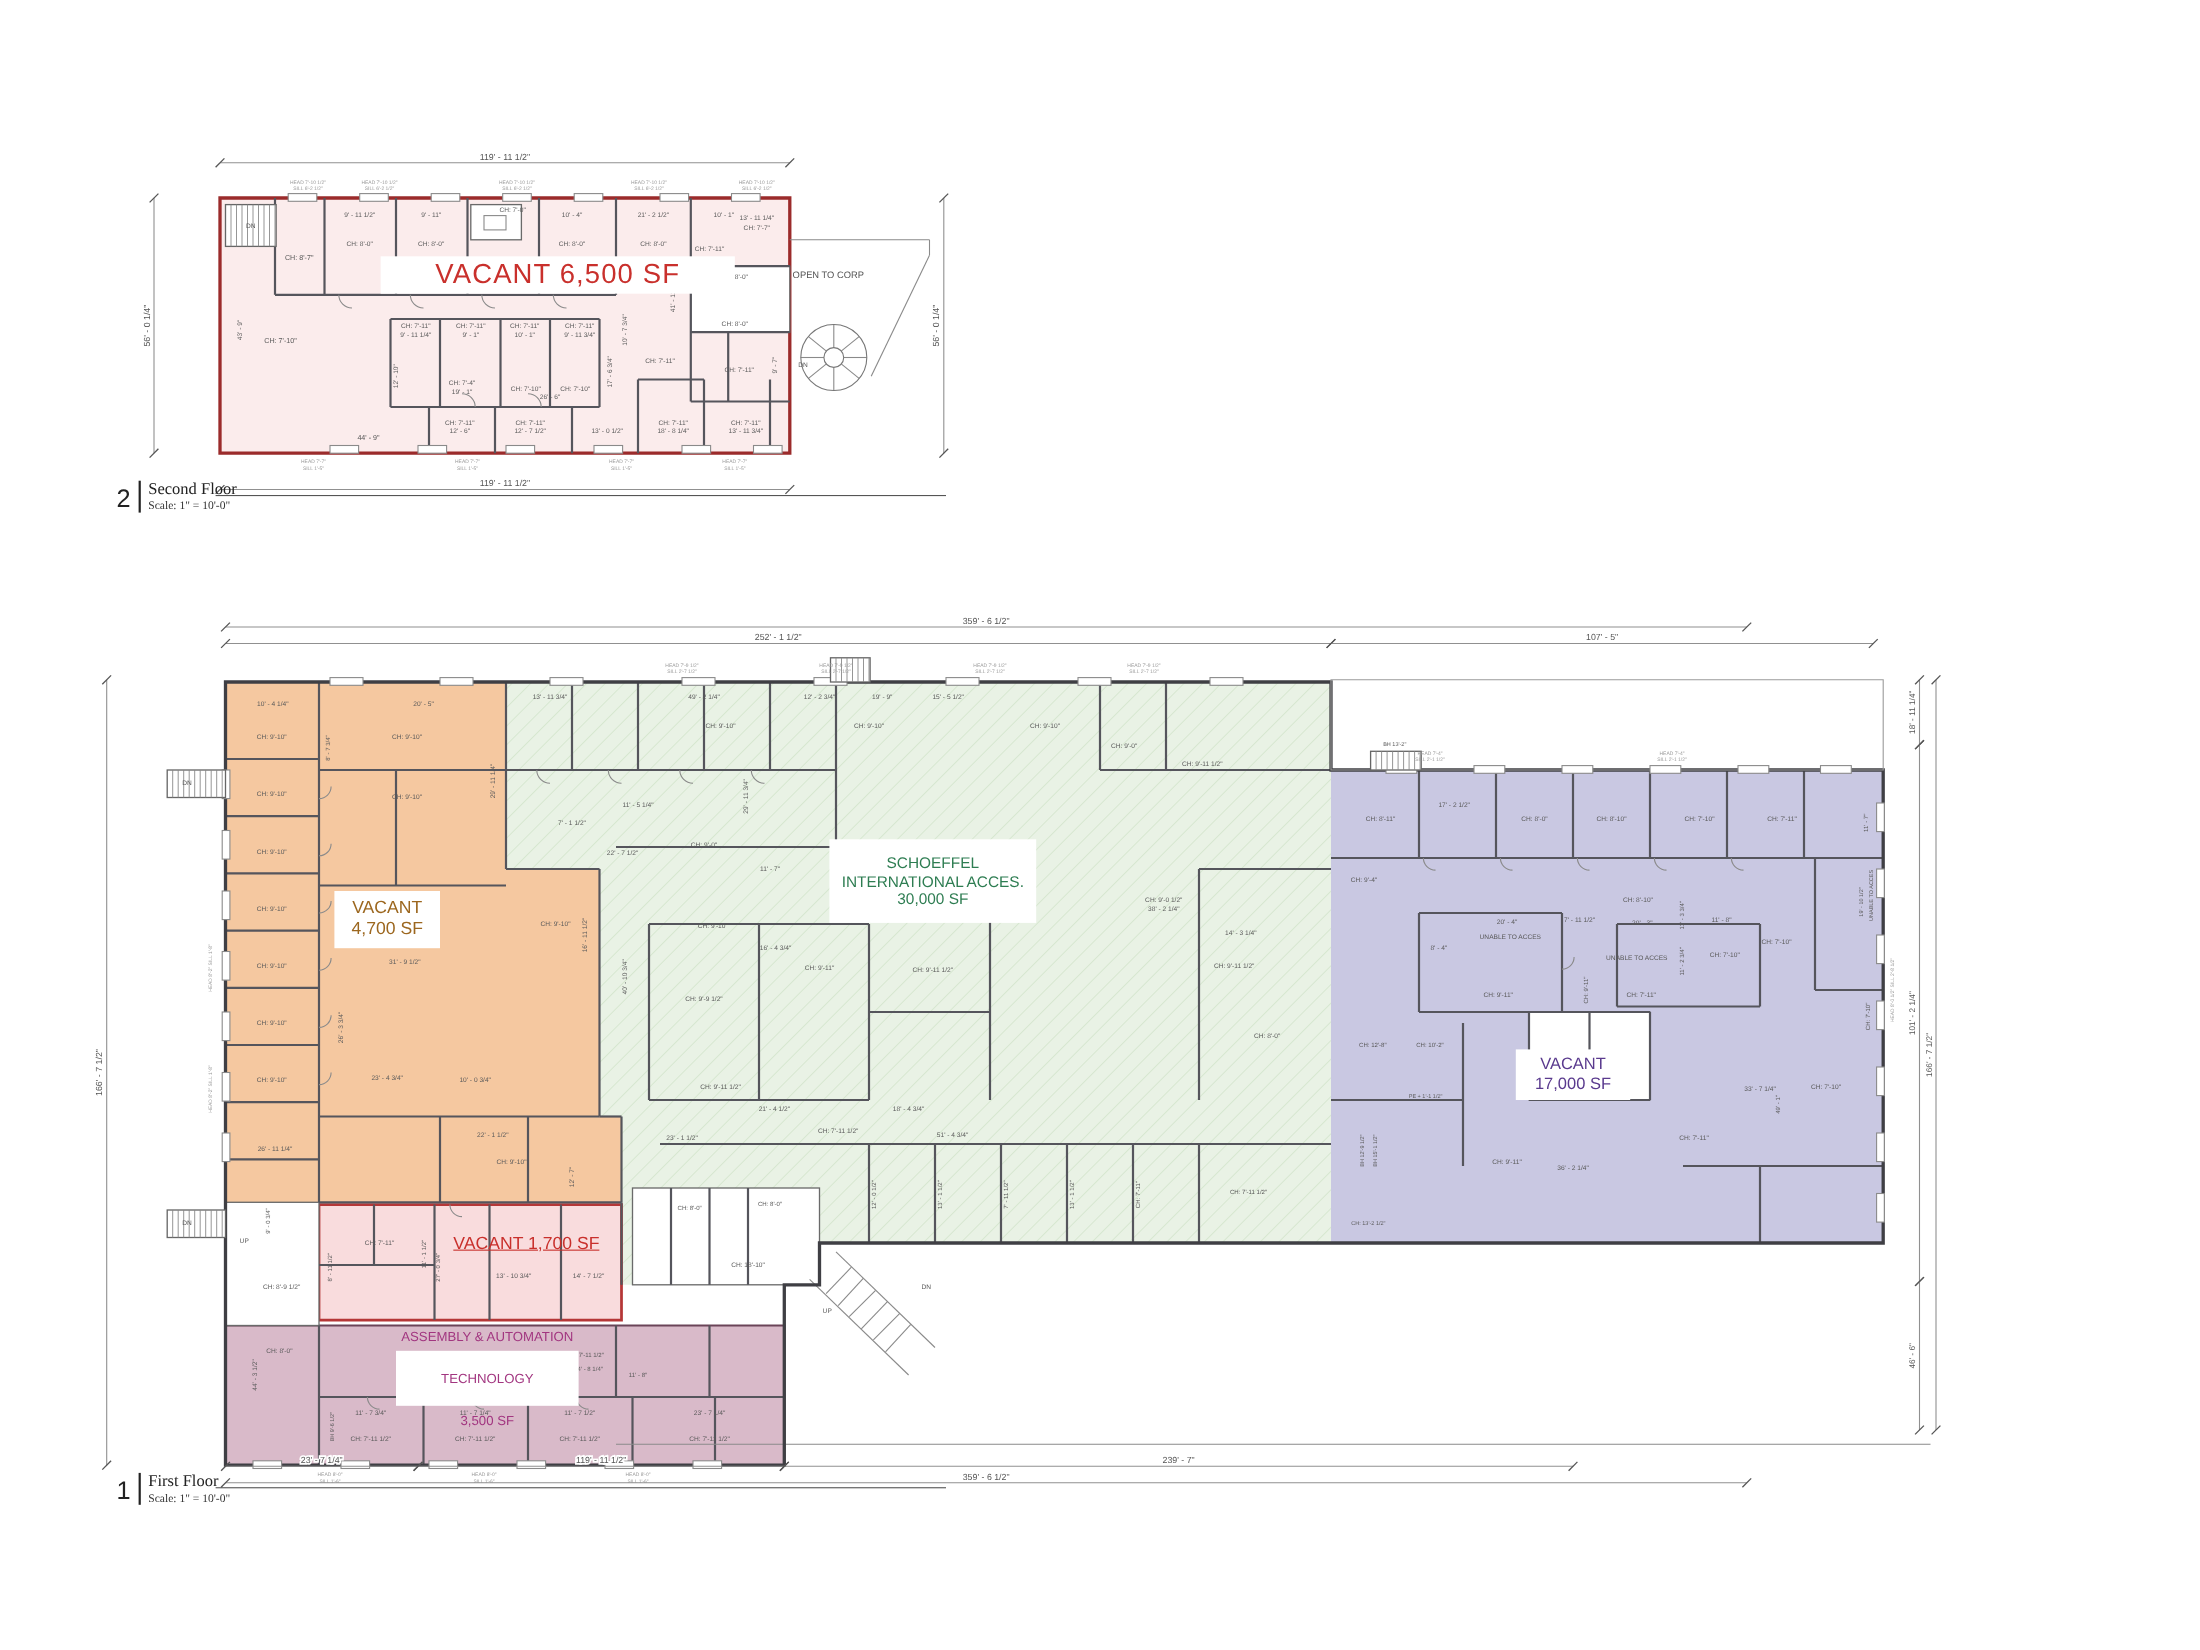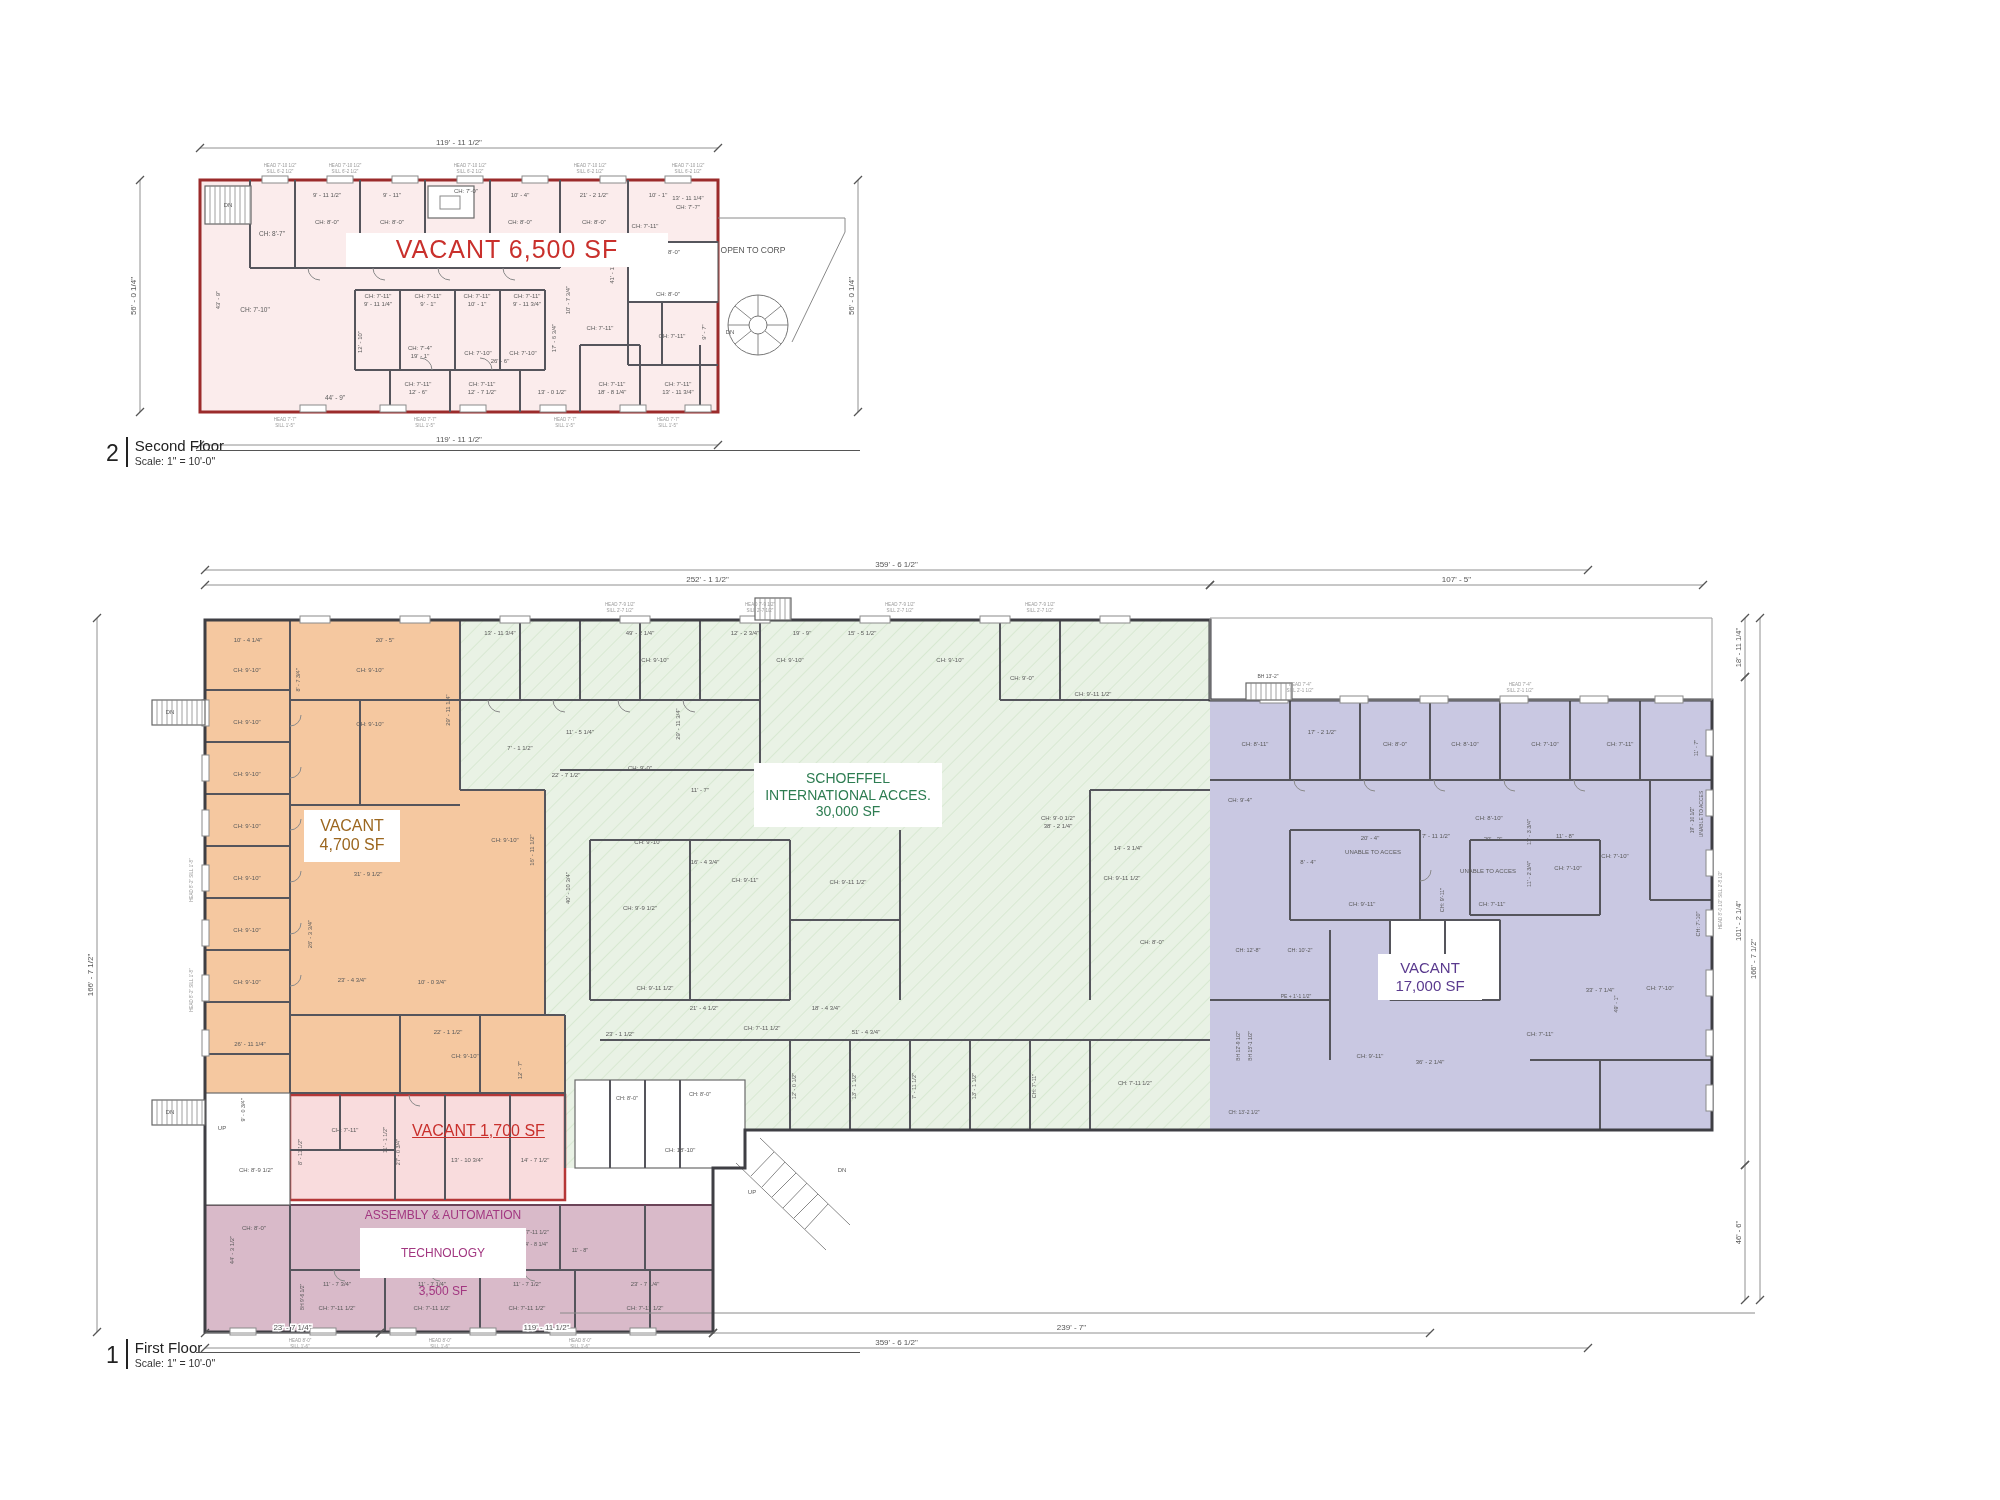--- a/index.html
+++ b/index.html
@@ -5,28 +5,28 @@
   html,body{margin:0;padding:0;background:#ffffff;}
   .sheet{position:relative;width:2000px;height:1500px;background:#ffffff;overflow:hidden;
          font-family:"Liberation Sans",sans-serif;}
   #plan{position:absolute;left:0;top:0;}
   .plan-label{position:absolute;display:flex;flex-direction:column;align-items:center;
               justify-content:center;text-align:right;background:#ffffff;line-height:1.18;
               white-space:nowrap;}
   .plan-label.no-bg{background:transparent;}
   #lbl-6500{left:346px;top:233px;width:322px;height:34px;font-size:25px;color:#c9302c;letter-spacing:1px;}
   #lbl-7400{left:304px;top:810px;width:96px;height:52px;font-size:16px;color:#9c671f;}
-  #lbl-schoeffel{left:754px;top:763px;width:188px;height:64px;font-size:14px;color:#2e7d52;}
+  #lbl-schoeffel{left:754px;top:763px;width:188px;height:76px;font-size:14px;color:#2e7d52;}
   #lbl-12000{left:1378px;top:954px;width:104px;height:46px;font-size:15px;color:#5a3a8e;}
   #lbl-1700{left:406px;top:1118px;width:145px;height:26px;font-size:16px;color:#c9302c;text-decoration:underline;}
   #lbl-assembly{left:360px;top:1228px;width:166px;height:50px;font-size:12px;color:#a23680;gap:24px;}
   #lbl-openbelow{left:704px;top:243px;width:98px;height:14px;font-size:8.5px;color:#555555;}
   .title-block{position:absolute;display:flex;align-items:flex-start;color:#222222;}
   .tb-number{font-size:23px;margin-right:7px;margin-top:3px;}
-  .tb-body{border-left:2px solid #222222;padding-left:7px;}
+  .tb-body{border-left:2px solid #222222;padding-left:7px;font-family:Liberation Serif, serif;}
   .tb-name{font-size:15px;}
   .tb-scale{font-size:10.5px;margin-top:1px;color:#333333;}
   #tb-second{left:106px;top:437px;}
   #tb-first{left:106px;top:1339px;}
   .tb-underline{position:absolute;height:1px;background:#555555;}
   #tb-line-second{left:196px;top:450px;width:664px;}
   #tb-line-first{left:196px;top:1352px;width:664px;}
 </style>
 </head>
 <body>

